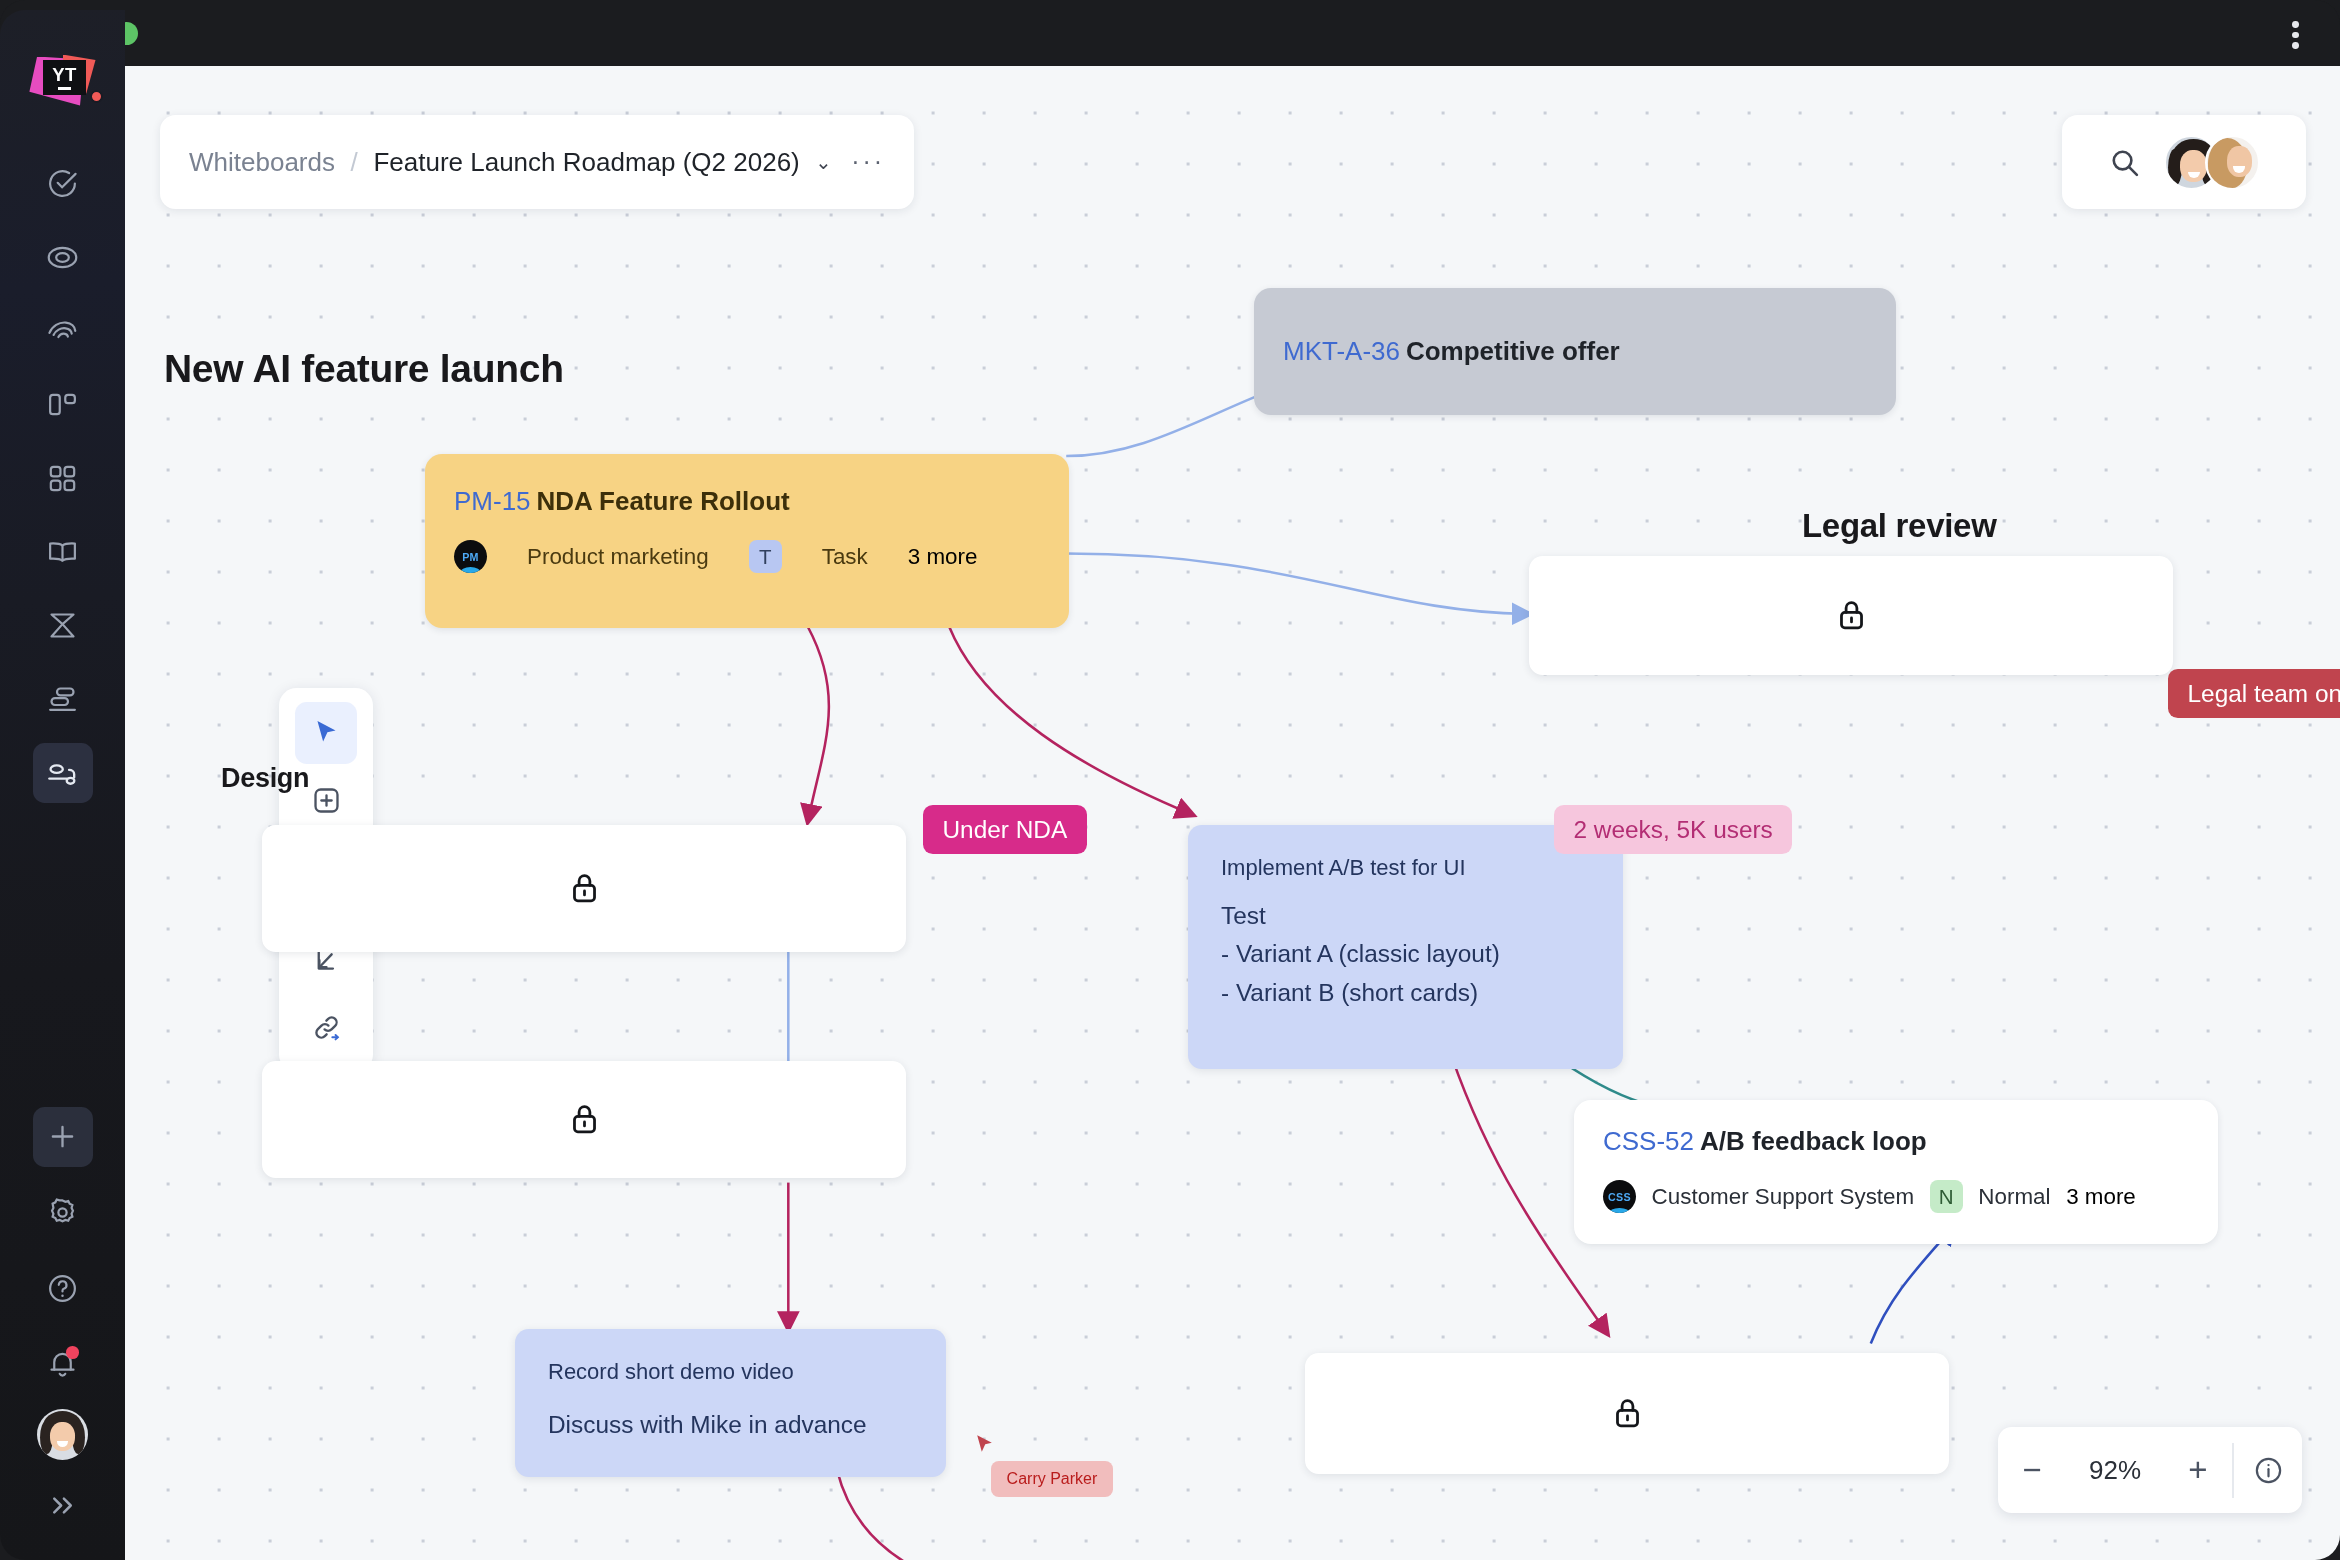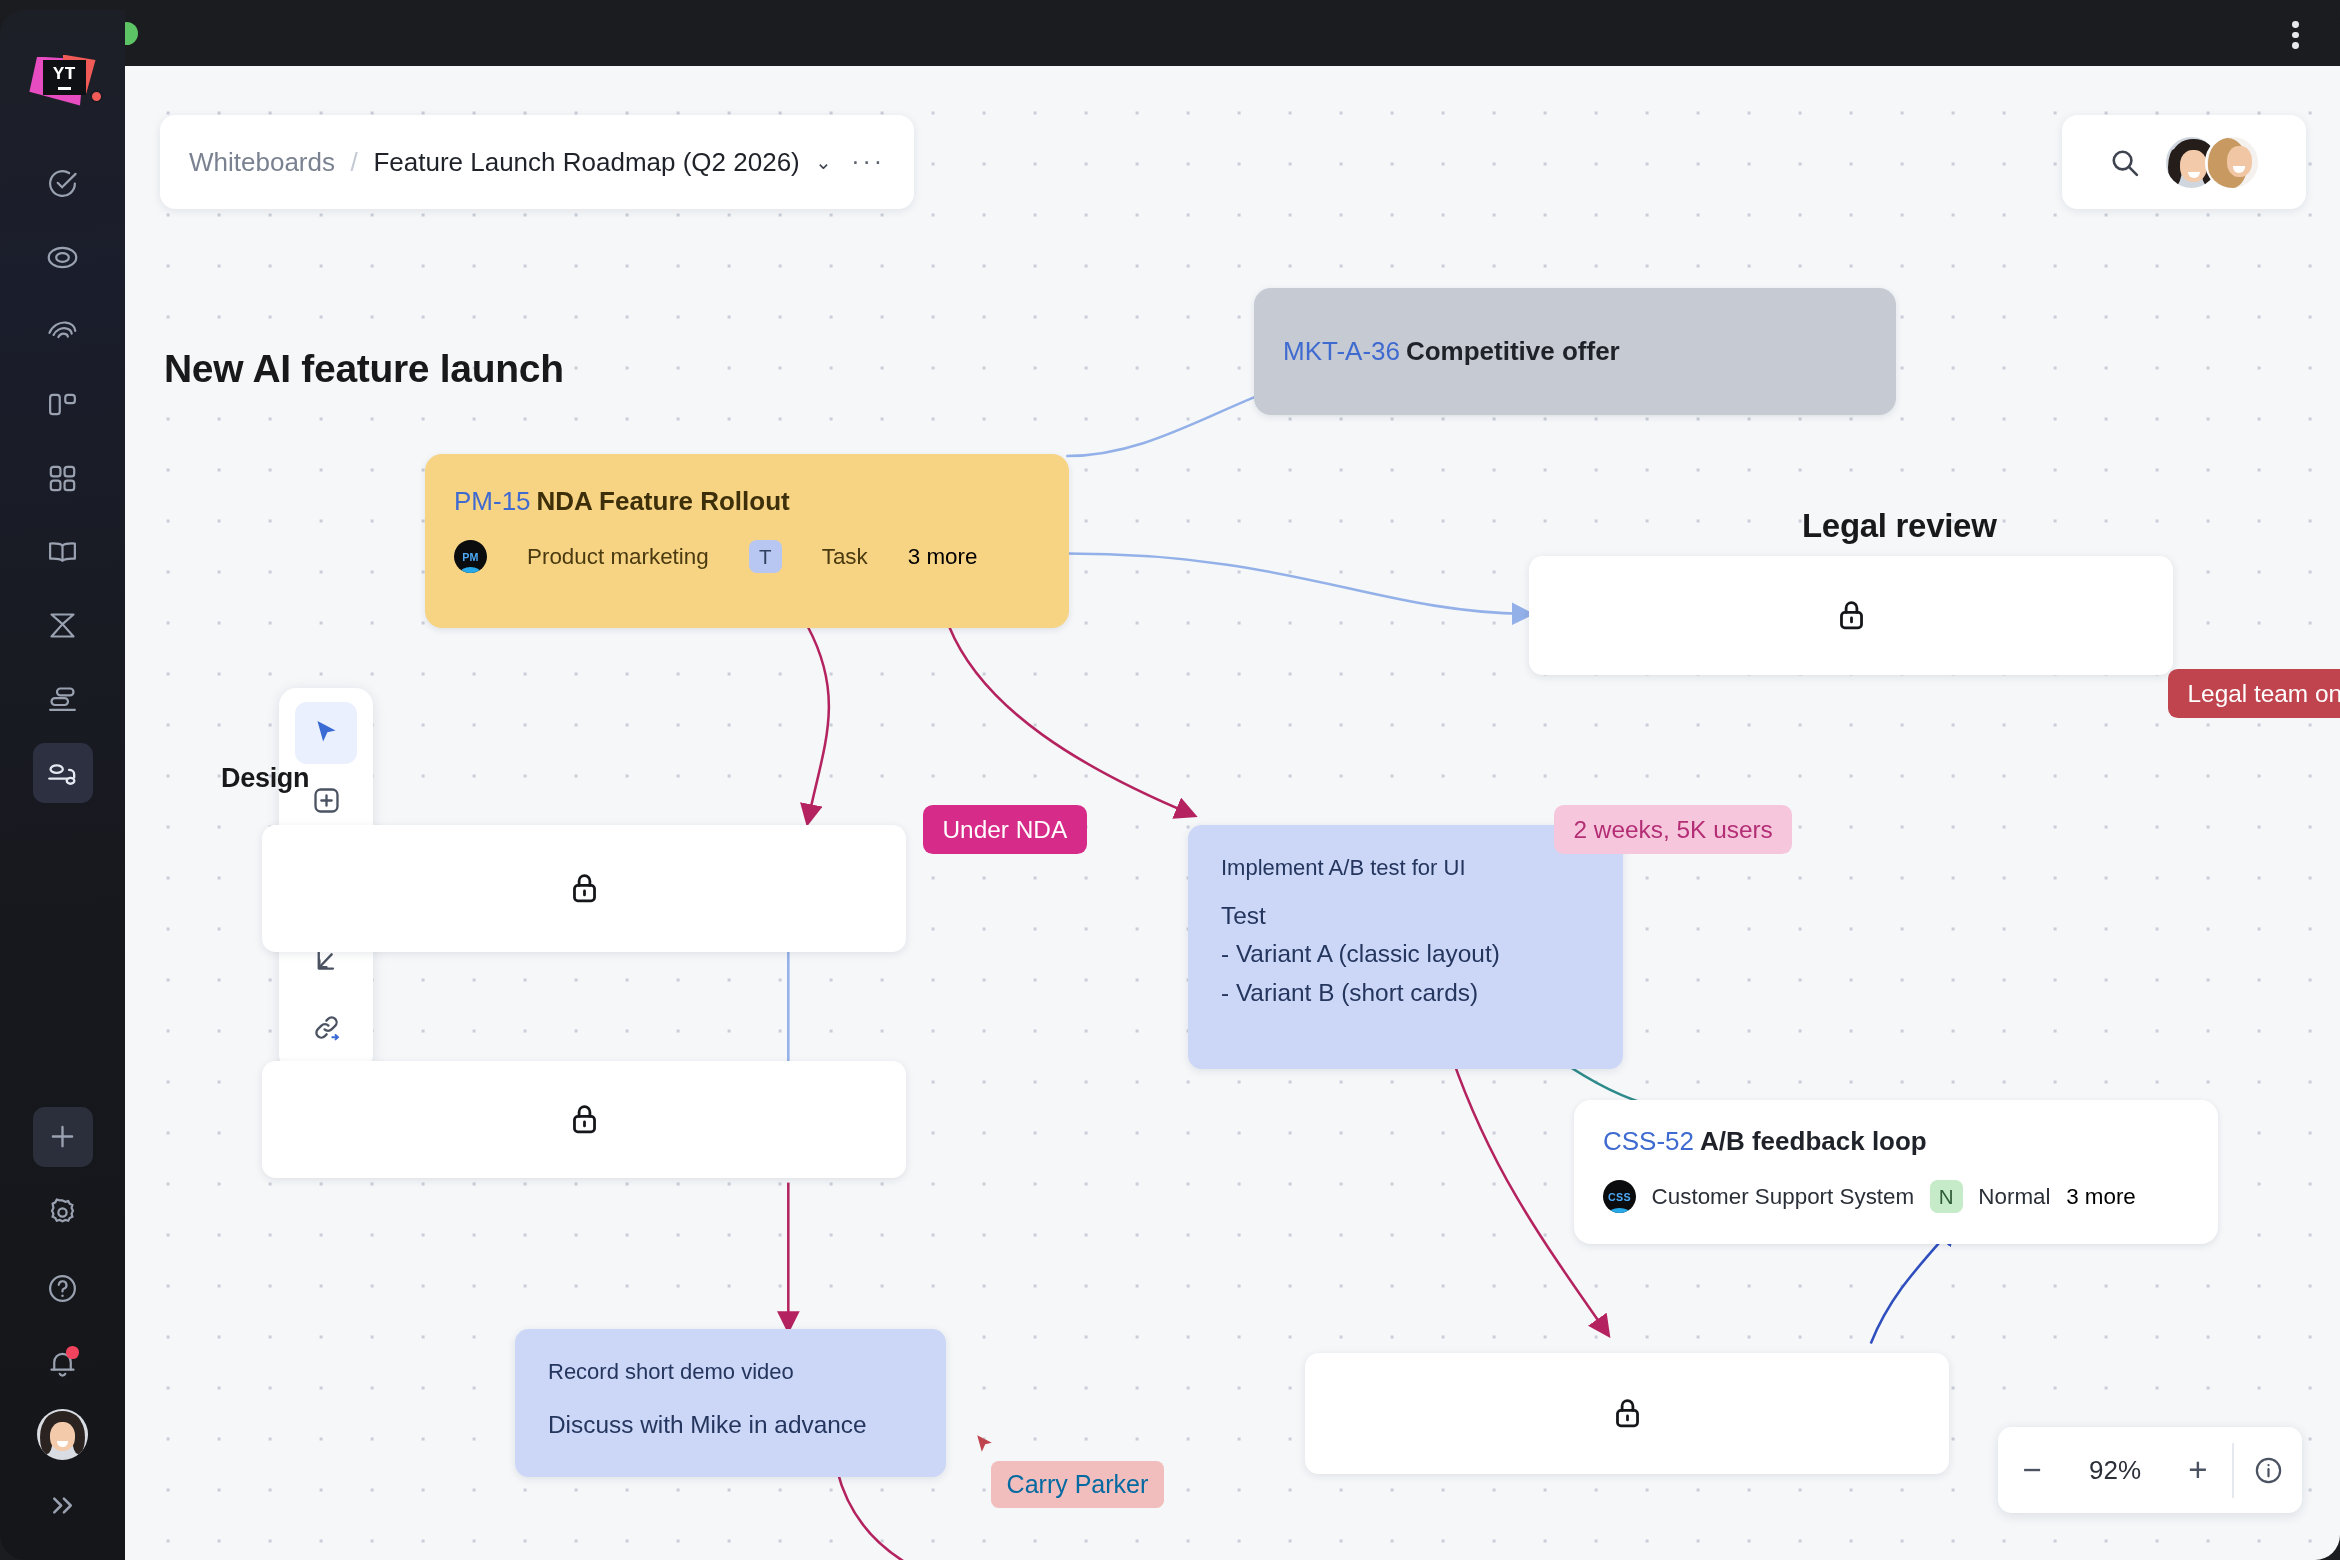--- a/index.html
+++ b/index.html
@@ -50,21 +50,21 @@
     clip-path: polygon(14% 0%, 100% 6%, 92% 100%, 0% 72%);
   }
   .yt-logo .shape-red {
     position: absolute; left: 37px; top: 7.8px; width: 33px; height: 39px;
     background: #f05a57;
     clip-path: polygon(0% 0%, 100% 14%, 72% 100%, 0% 86%);
   }
   .yt-logo .shape-blk {
     position: absolute; left: 17.6px; top: 13.7px; width: 43px; height: 35px;
     background: #0f1013;
-    display: flex; flex-direction: column; align-items: center; justify-content: center; font-family: Liberation Mono, monospace;
+    display: flex; flex-direction: column; align-items: center; justify-content: center;
   }
   .yt-logo .yt-txt { color:#fff; font-size: 18.5px; font-weight: 700; letter-spacing: 0.5px; line-height: 1; }
   .yt-logo .yt-bar { width: 13.7px; height: 2.9px; background:#fff; margin-top: 2.9px; }
   .yt-logo .badge-dot {
     position: absolute; right: -3.9px; top: 43px; width: 13.7px; height: 13.7px;
     border-radius: 50%; background: #f05a57; border: 2.9px solid #191b24;
   }
 
   .rail-group { margin-top: 33px; display: flex; flex-direction: column; align-items: center; gap: 13.7px; }
   .rail-btn {
@@ -188,21 +188,21 @@
     display:flex; align-items:center; justify-content:center;
   }
 
   .badge {
     position:absolute; border-radius: 9.8px; padding: 10.7px 19.5px;
     font-size: 24.4px; color:#fff; white-space: nowrap;
   }
   .badge.pink { background:#d72b8a; }
   .badge.red  { background:#c0444e; }
   .badge.lightpink { background:#f6c6dd; color:#b32e74; }
-  .badge.cursor-label { background:#f1bdbd; color:#0369a1; border-radius: 7.8px; padding: 8.8px 15.6px; font-size: 25px; }
+  .badge.cursor-label { background:#f1bdbd; color:#b91c1c; border-radius: 7.8px; padding: 8.8px 15.6px; font-size: 16px; }
 
   .cursor-arrow { position: absolute; color:#c0444e; }
 
   
   .zoomctl {
     position:absolute; right: 39px; bottom: 47px; height: 86px;
     background:#fff; border-radius: 13.7px; box-shadow: 0 2.9px 11.7px rgba(20,30,60,.11);
     display:flex; align-items:center;
   }
   .zbtn { width: 68px; height: 86px; display:flex; align-items:center; justify-content:center; color:#4b5362; font-size: 33px; }

